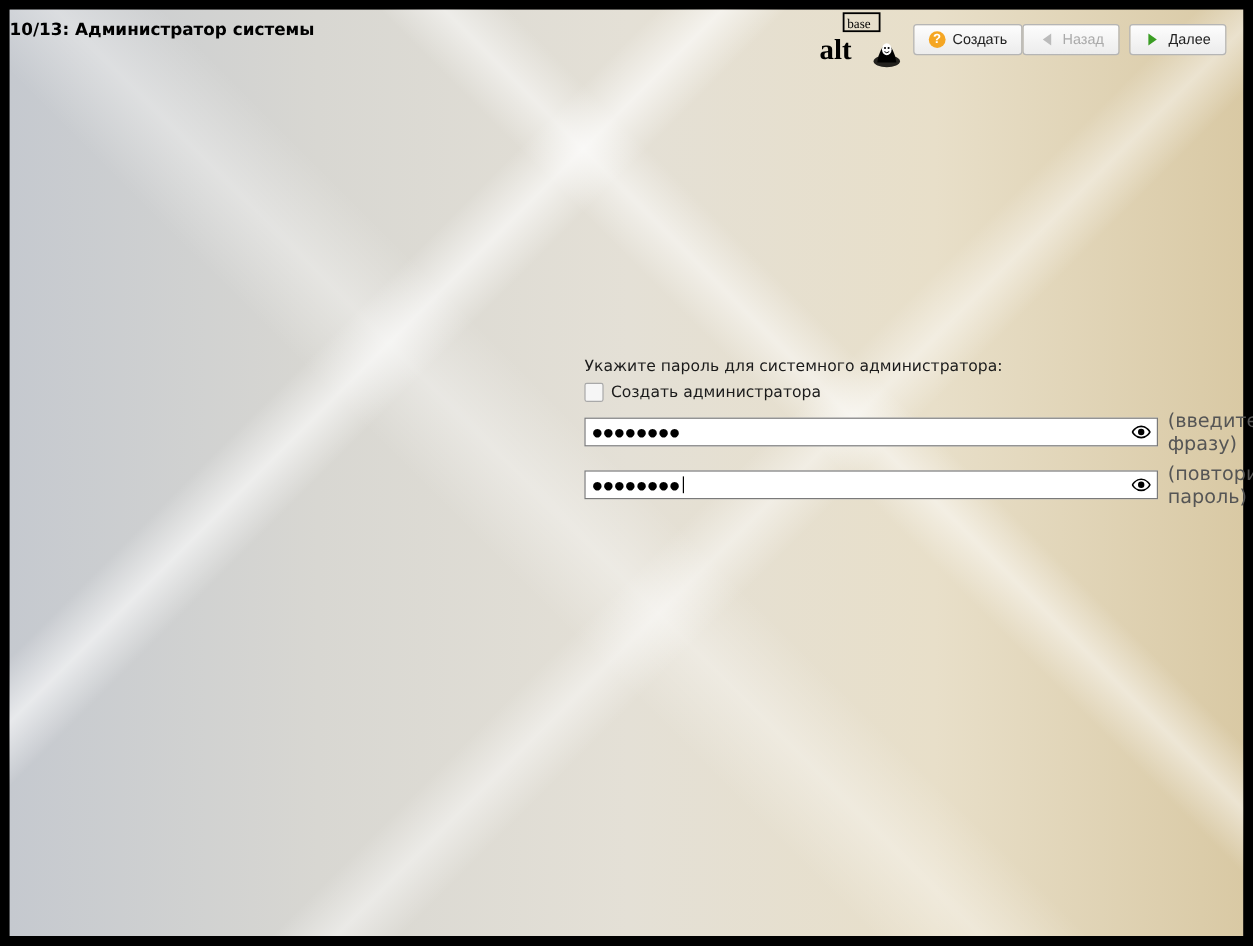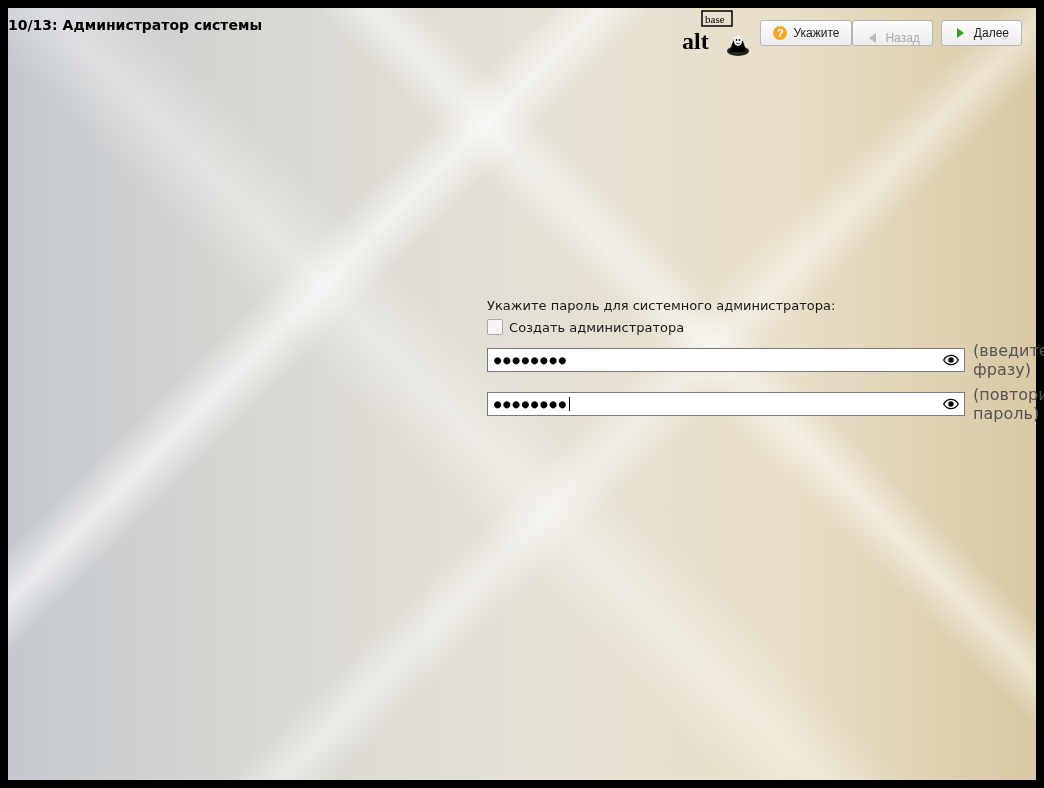--- a/index.html
+++ b/index.html
@@ -105,21 +105,21 @@
     border: 1px solid #b5b5b5;
     background: linear-gradient(#fdfdfd, #ececec);
     border-radius: 3px;
     font-size: 12px;
     display: inline-flex;
     align-items: center;
     gap: 6px;
     cursor: pointer;
     color: #222;
   }
-  .btn.disabled { color: #aaa; cursor: default; align-items: flex-end; }
+  .btn.disabled { color: #aaa; cursor: default; }
   .btn .ico { width: 14px; height: 14px; display:flex; align-items:center; justify-content:center; }
   .footer-spacer { flex: 1; }
   .arrow-left { width:0;height:0;border-top:5px solid transparent;border-bottom:5px solid transparent;border-right:7px solid #bbb; }
   .arrow-right-green { width:0;height:0;border-top:5px solid transparent;border-bottom:5px solid transparent;border-left:7px solid #3a9d23; }
   .help-ico {
     width:14px;height:14px;border-radius:50%;
     background:#f5a623;color:#fff;font-size:11px;font-weight:bold;
     display:flex;align-items:center;justify-content:center;
   }
   .cursor-blink {
@@ -187,21 +187,21 @@
         <path d="M 50 43 Q 52 30 58 28 Q 64 30 66 43 Z" fill="#000"></path>
         <ellipse cx="58" cy="32" rx="4" ry="5" fill="#fff"></ellipse>
         <circle cx="56.5" cy="31" r="0.9" fill="#000"></circle>
         <circle cx="59.5" cy="31" r="0.9" fill="#000"></circle>
         <path d="M 56 34 Q 58 36 60 34" stroke="#000" fill="none" stroke-width="0.8"></path>
       </svg>
     </div>
 
     <button class="btn">
       <span class="help-ico">?</span>
-      <span>Укажите</span>
+      <span>Создать</span>
     </button>
 
     <div class="footer-spacer"></div>
 
     <button class="btn disabled" style="margin-right:8px;">
       <span class="ico">
           <span class="arrow-left"></span>
         </span>
       <span>Назад</span>
     </button>

